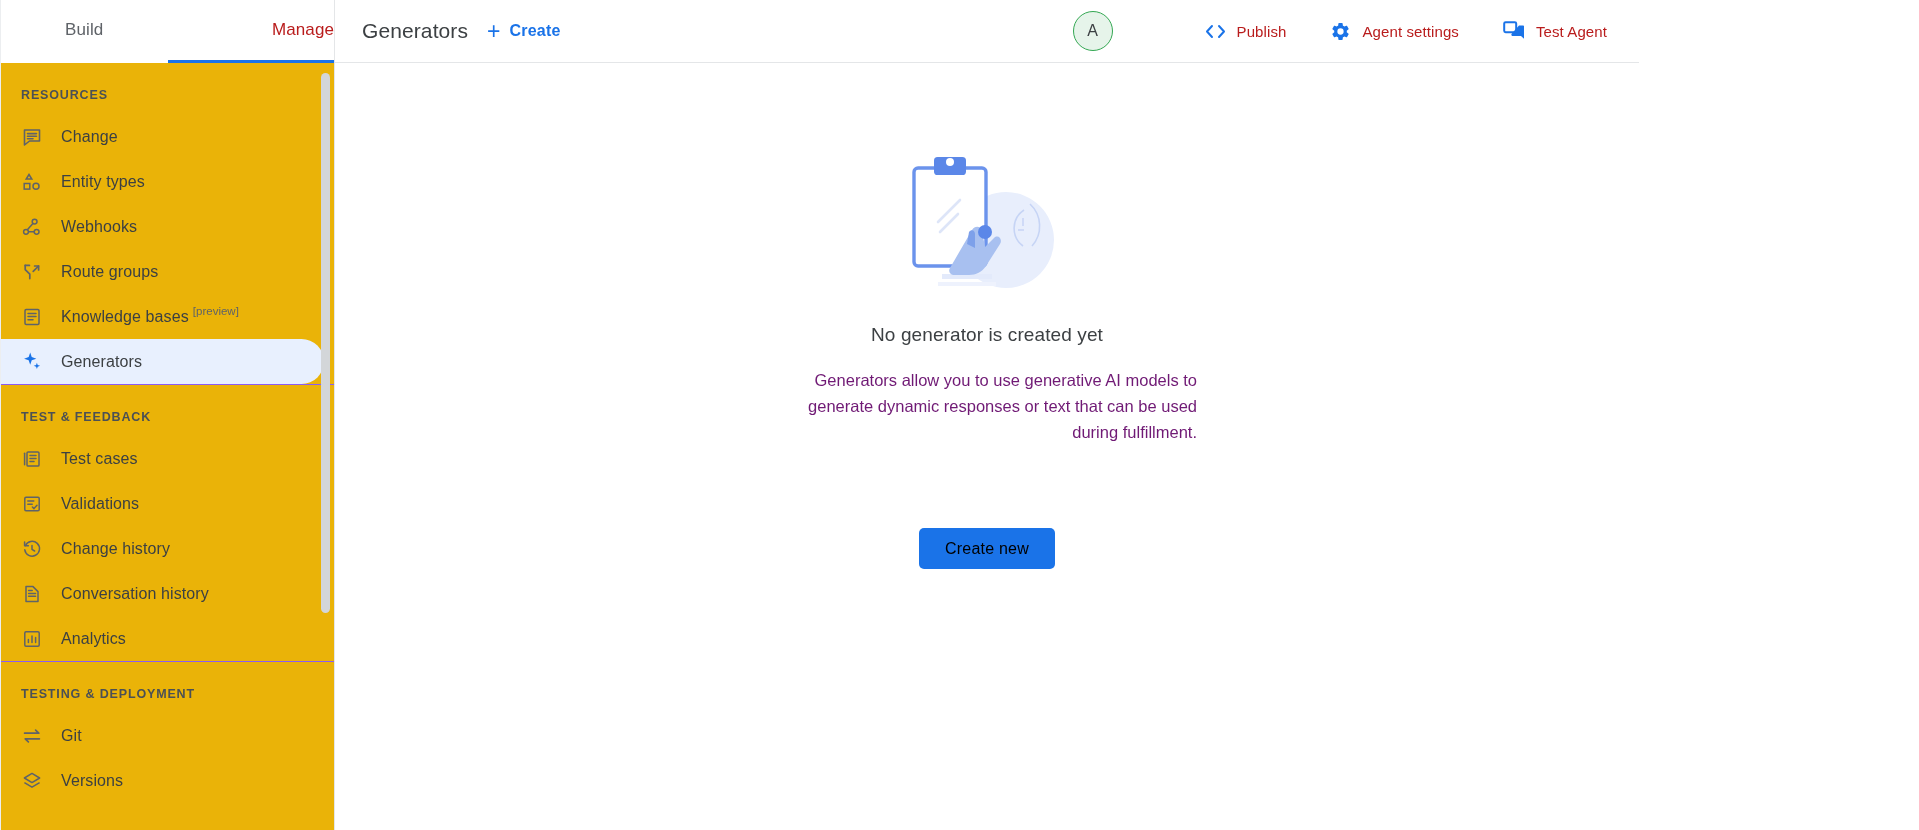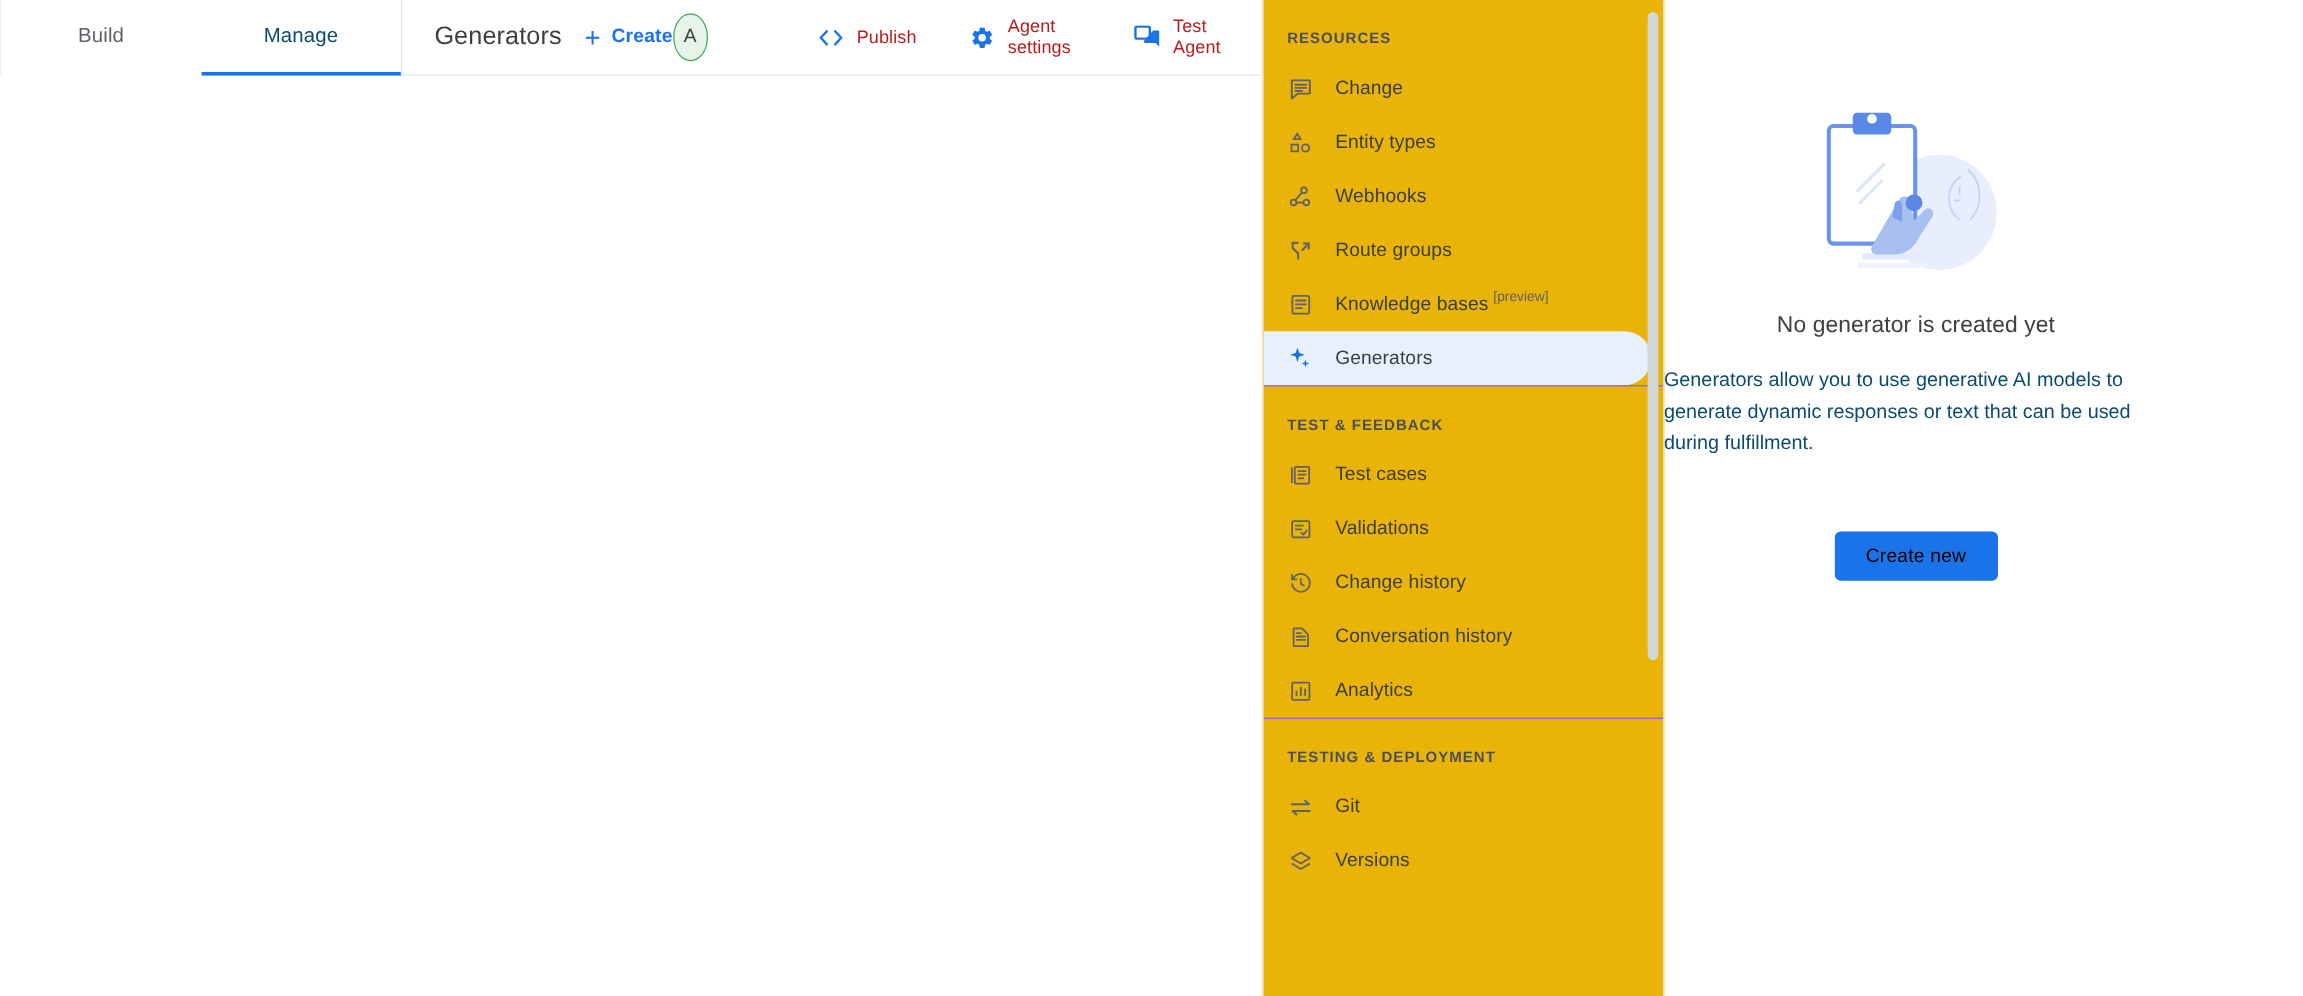--- a/index.html
+++ b/index.html
@@ -2,39 +2,39 @@
 <html><head>
 <meta charset="utf-8">
 <style>
   * { box-sizing: border-box; margin: 0; padding: 0; }
   html, body {
     width: 1919px; height: 830px;
     background: #ffffff;
     font-family: "Liberation Sans", sans-serif;
     overflow: hidden;
   }
-  .app { display: flex; flex-direction: row; width: 1639px; height: 830px; }
+  .app { display: flex; flex-direction: column; width: 1639px; height: 830px; }
 
   
   .top-row { display: flex; height: 63px; flex: 0 0 63px; }
 
   .tabbar {
     width: 335px; flex: 0 0 335px;
     display: flex; align-items: stretch;
     border-right: 1px solid #e4e6e8;
     border-left: 1px solid #eceef0;
     background: #fff;
   }
   .tab {
     flex: 1; display: flex; align-items: center; justify-content: center;
     font-size: 17px; color: #5f6368; cursor: pointer;
     border-bottom: 3px solid transparent;
     letter-spacing: .1px;
   }
-  .tab.active { color: #0c4a6e; border-bottom-color: #1a73e8; font-weight: 400; }
+  .tab.active { color: #b91c1c; border-bottom-color: #1a73e8; font-weight: 400; justify-content: flex-end; }
 
   .header {
     flex: 1; display: flex; align-items: center;
     background: #fff;
     border-bottom: 1px solid #e4e6e8;
     padding: 0 22px 0 27px;
   }
   .page-title { font-size: 21px; color: #3c4043; letter-spacing: .1px; }
   .create-link {
     display: flex; align-items: center; gap: 9px;
@@ -108,22 +108,22 @@
   .empty {
     display: flex; flex-direction: column; align-items: center;
     padding-top: 85px;
   }
   .illus { width: 210px; height: 160px; margin-bottom: 16px; }
   .empty-title {
     font-size: 19px; color: #3c4043; font-weight: 400;
     letter-spacing: .1px; margin-bottom: 21px;
   }
   .empty-desc {
-    font-size: 16.5px; color: #0c4a6e; line-height: 26px;
-    text-align: left; width: 420px; margin-bottom: 16px;
+    font-size: 16.5px; color: #701a75; line-height: 26px;
+    text-align: right; width: 420px; margin-bottom: 38px;
   }
   .create-btn {
     background: #1a73e8; color: #000000; border: none;
     font-family: inherit; font-size: 16px; font-weight: 400;
     letter-spacing: .2px; padding: 0 26px; height: 41px;
     border-radius: 5px; cursor: pointer; margin-top: 45px;
   }
 </style>
 </head>
 <body>

